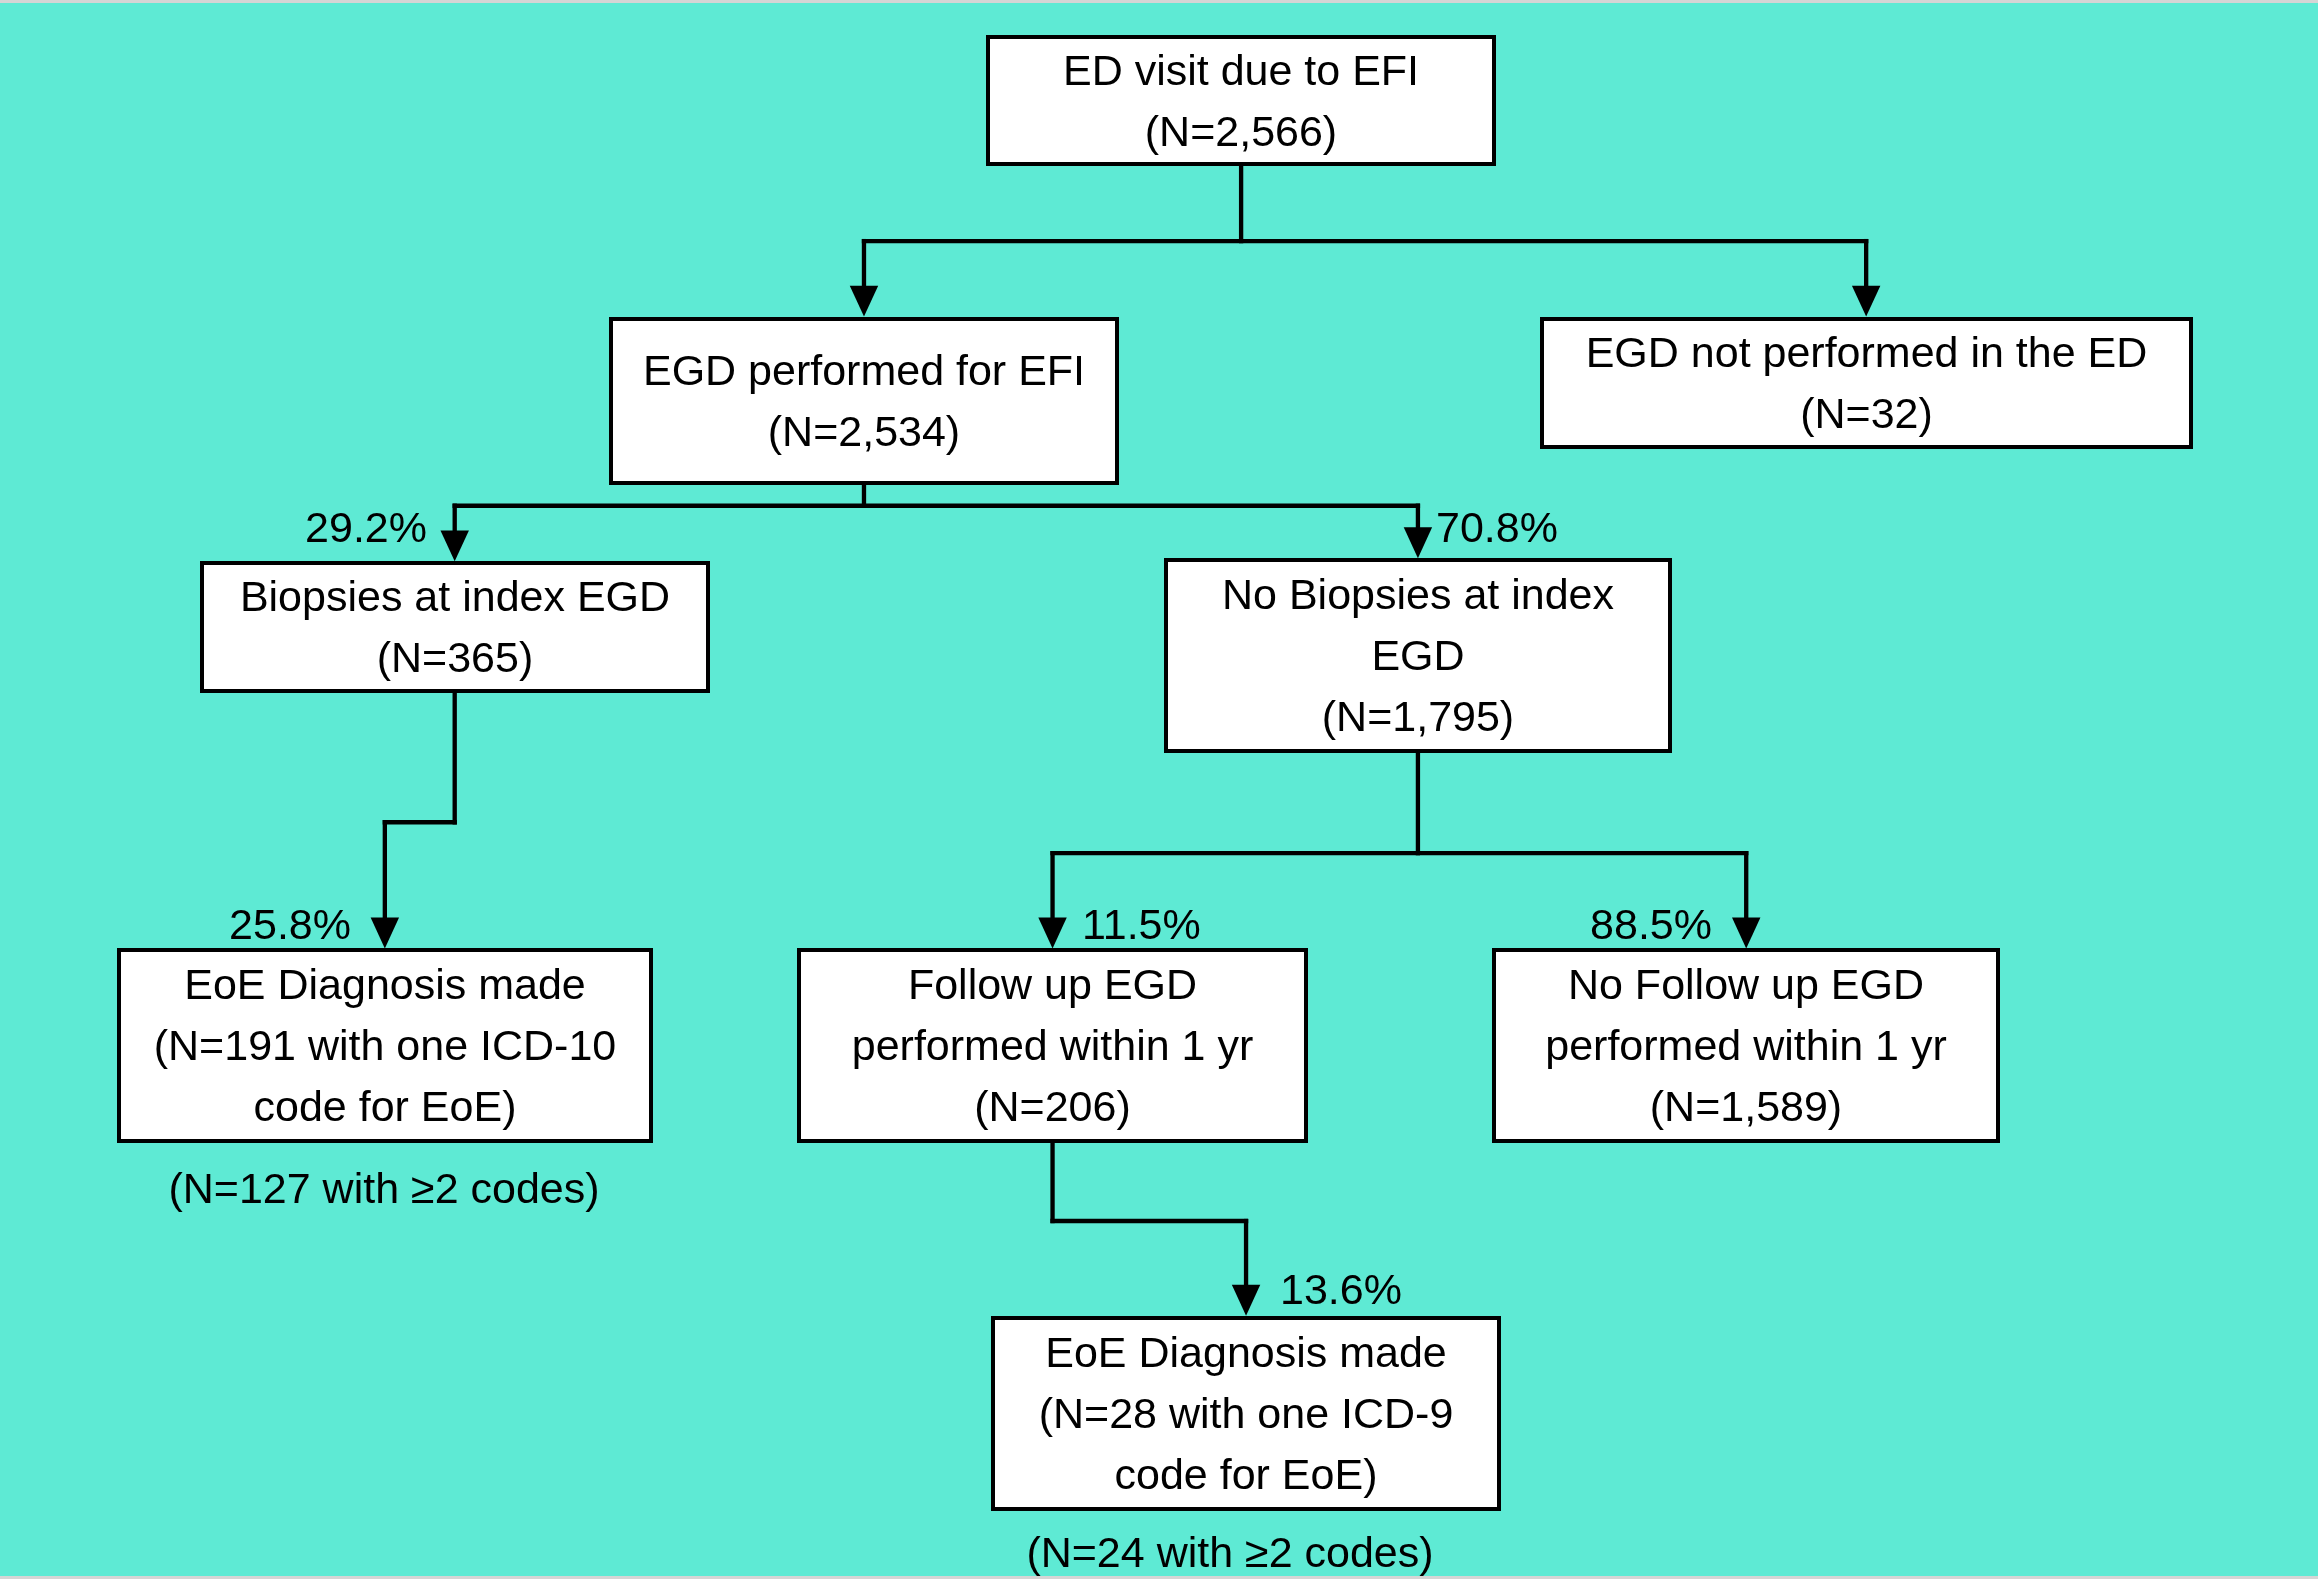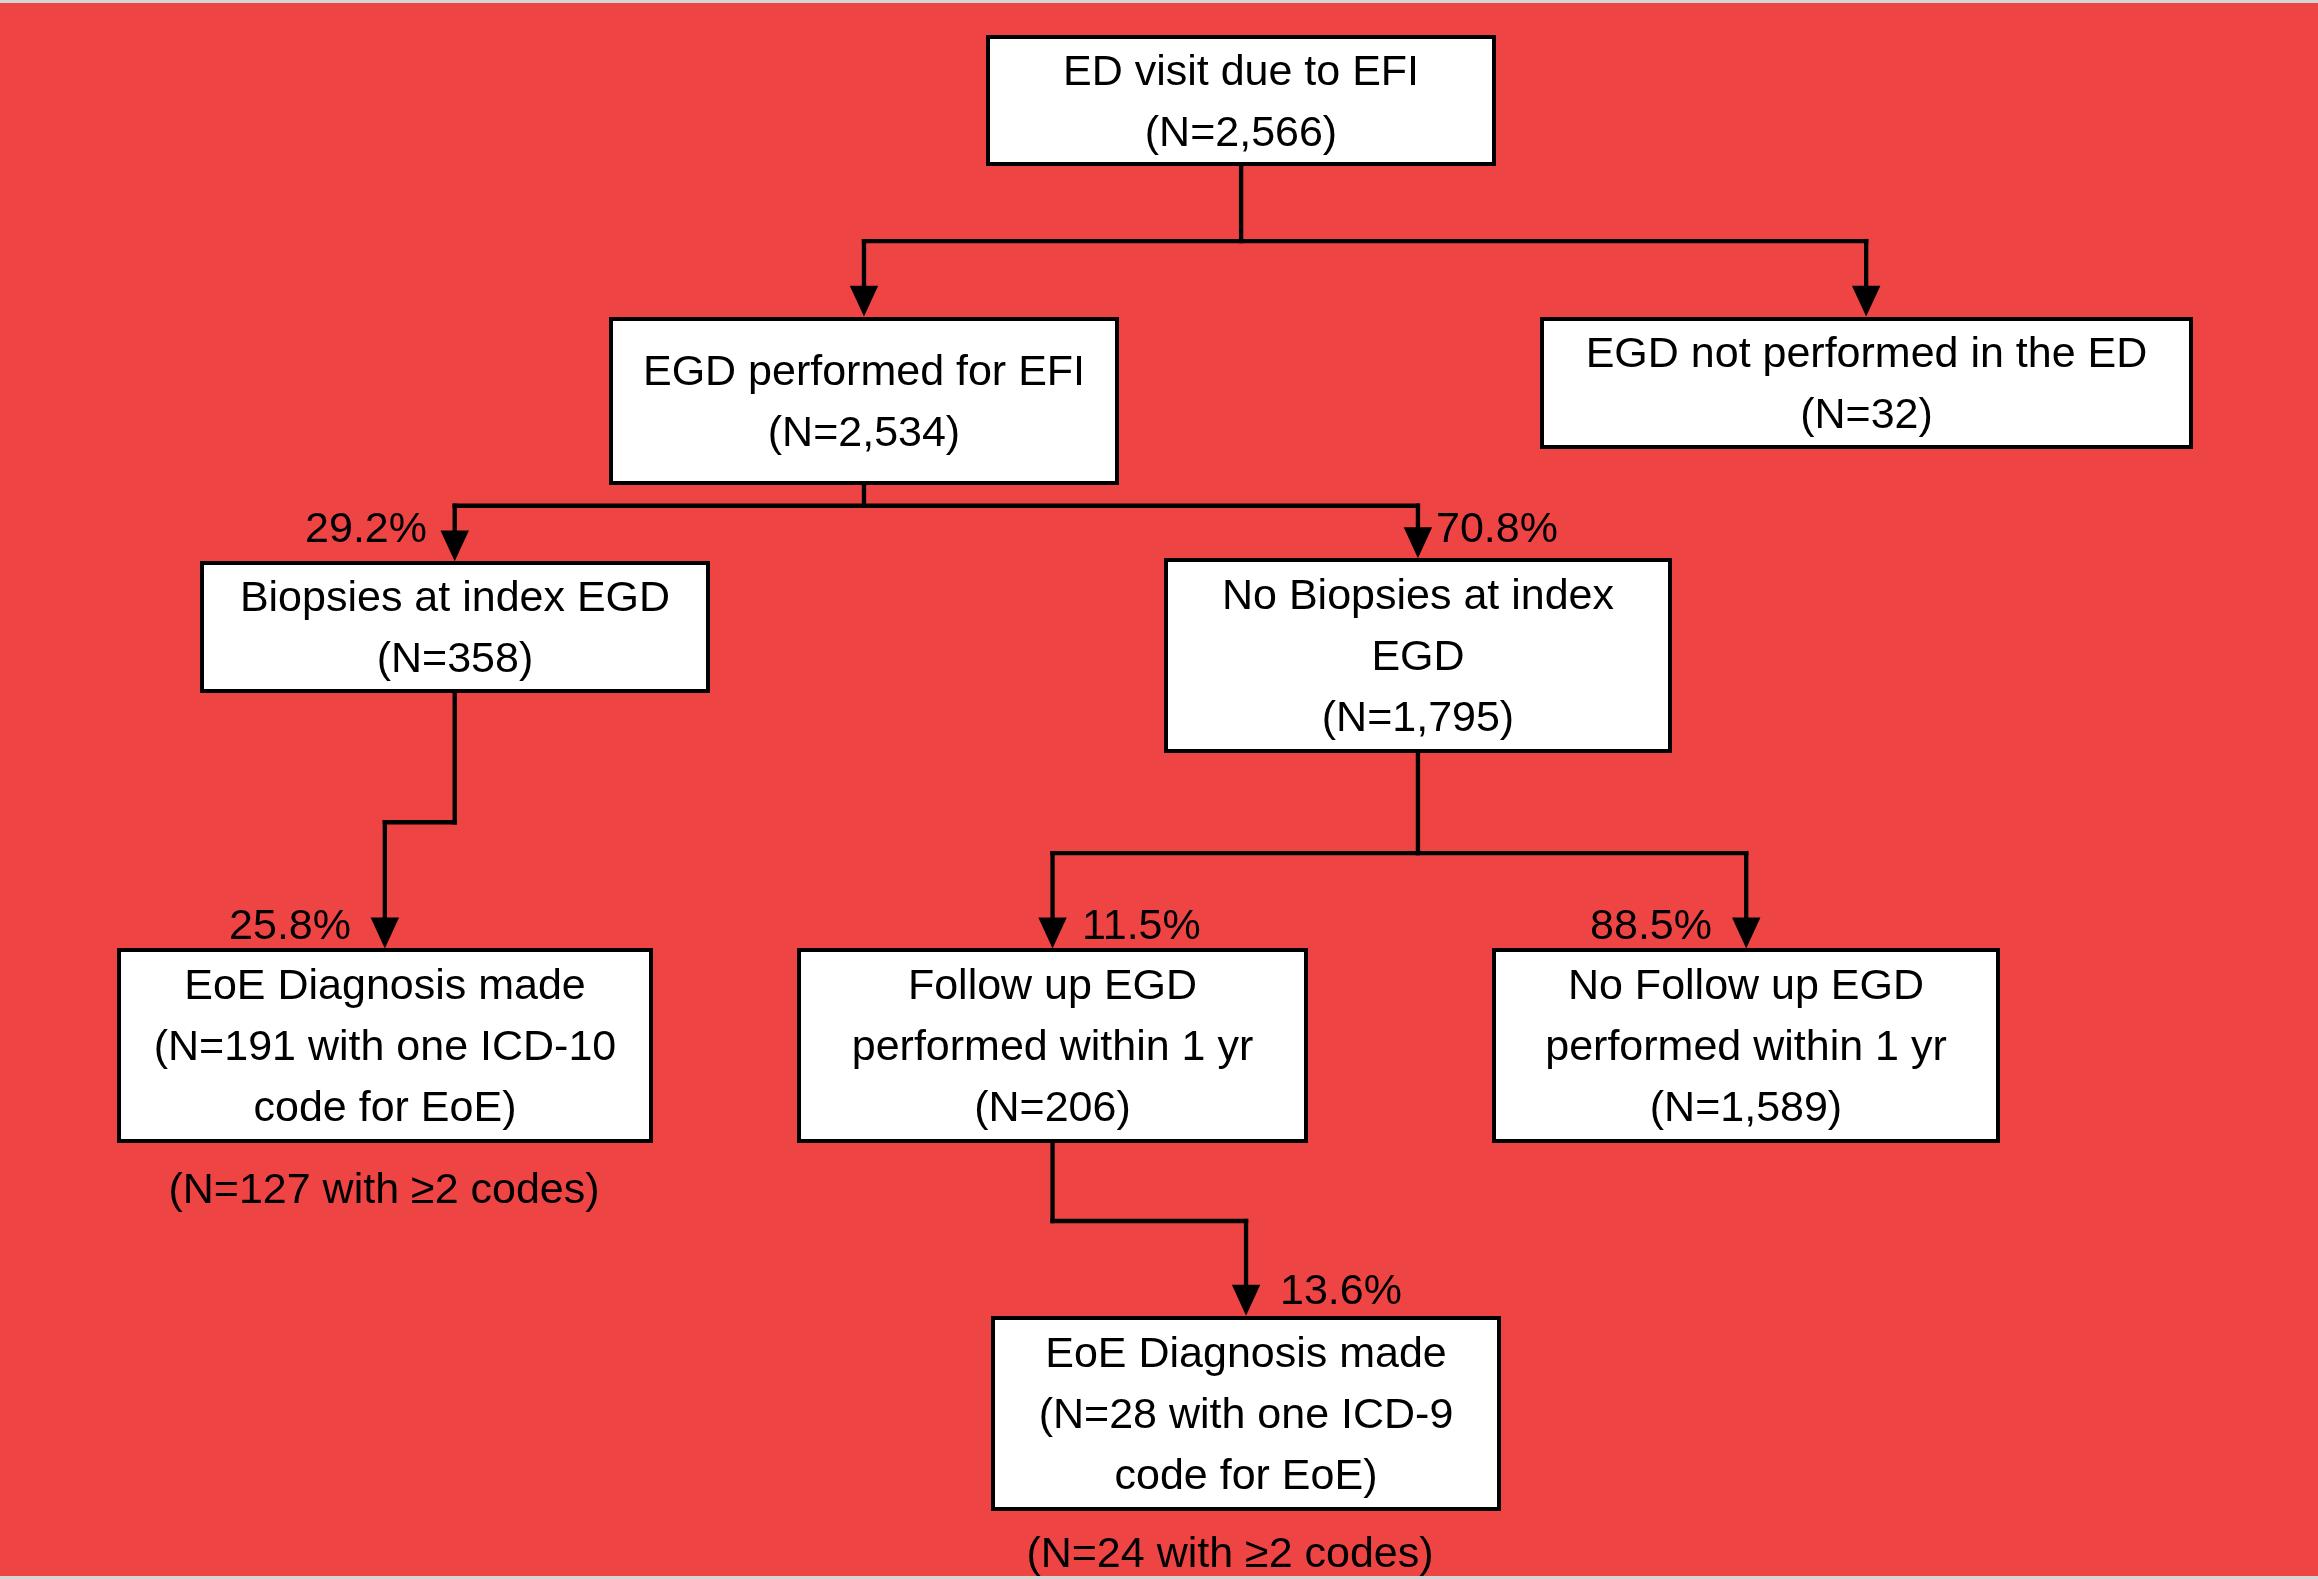--- a/index.html
+++ b/index.html
@@ -4,21 +4,21 @@
 <style>
   html, body {
     margin: 0;
     padding: 0;
     background: #f2f2f2;
   }
   #canvas {
     position: relative;
     width: 2319px;
     height: 1579px;
-    background: #ef4444;
+    background: #5eead4;
     font-family: "Liberation Sans", sans-serif;
     color: #000000;
     overflow: hidden;
   }
   .edge-strip {
     position: absolute;
     left: 0;
     width: 2319px;
     height: 3.1px;
     background: #d5d5d5;
@@ -118,21 +118,21 @@
     <div class="line">(N=2,534)</div>
   </div>
 
   <div class="node" style="left:1540px; top:317px; width:653px; height:132px;">
     <div class="line">EGD not performed in the ED</div>
     <div class="line">(N=32)</div>
   </div>
 
   <div class="node" style="left:200px; top:561px; width:510px; height:132px;text-align:center;">
     <div class="line">Biopsies at index EGD</div>
-    <div class="line">(N=358)</div>
+    <div class="line">(N=365)</div>
   </div>
 
   <div class="node" style="left:1164px; top:558px; width:508px; height:195px;justify-content:center;">
     <div class="line">No Biopsies at index</div>
     <div class="line">EGD</div>
     <div class="line">(N=1,795)</div>
   </div>
 
   <div class="node" style="left:117px; top:948px; width:536px; height:195px;">
     <div class="line">EoE Diagnosis made</div>

